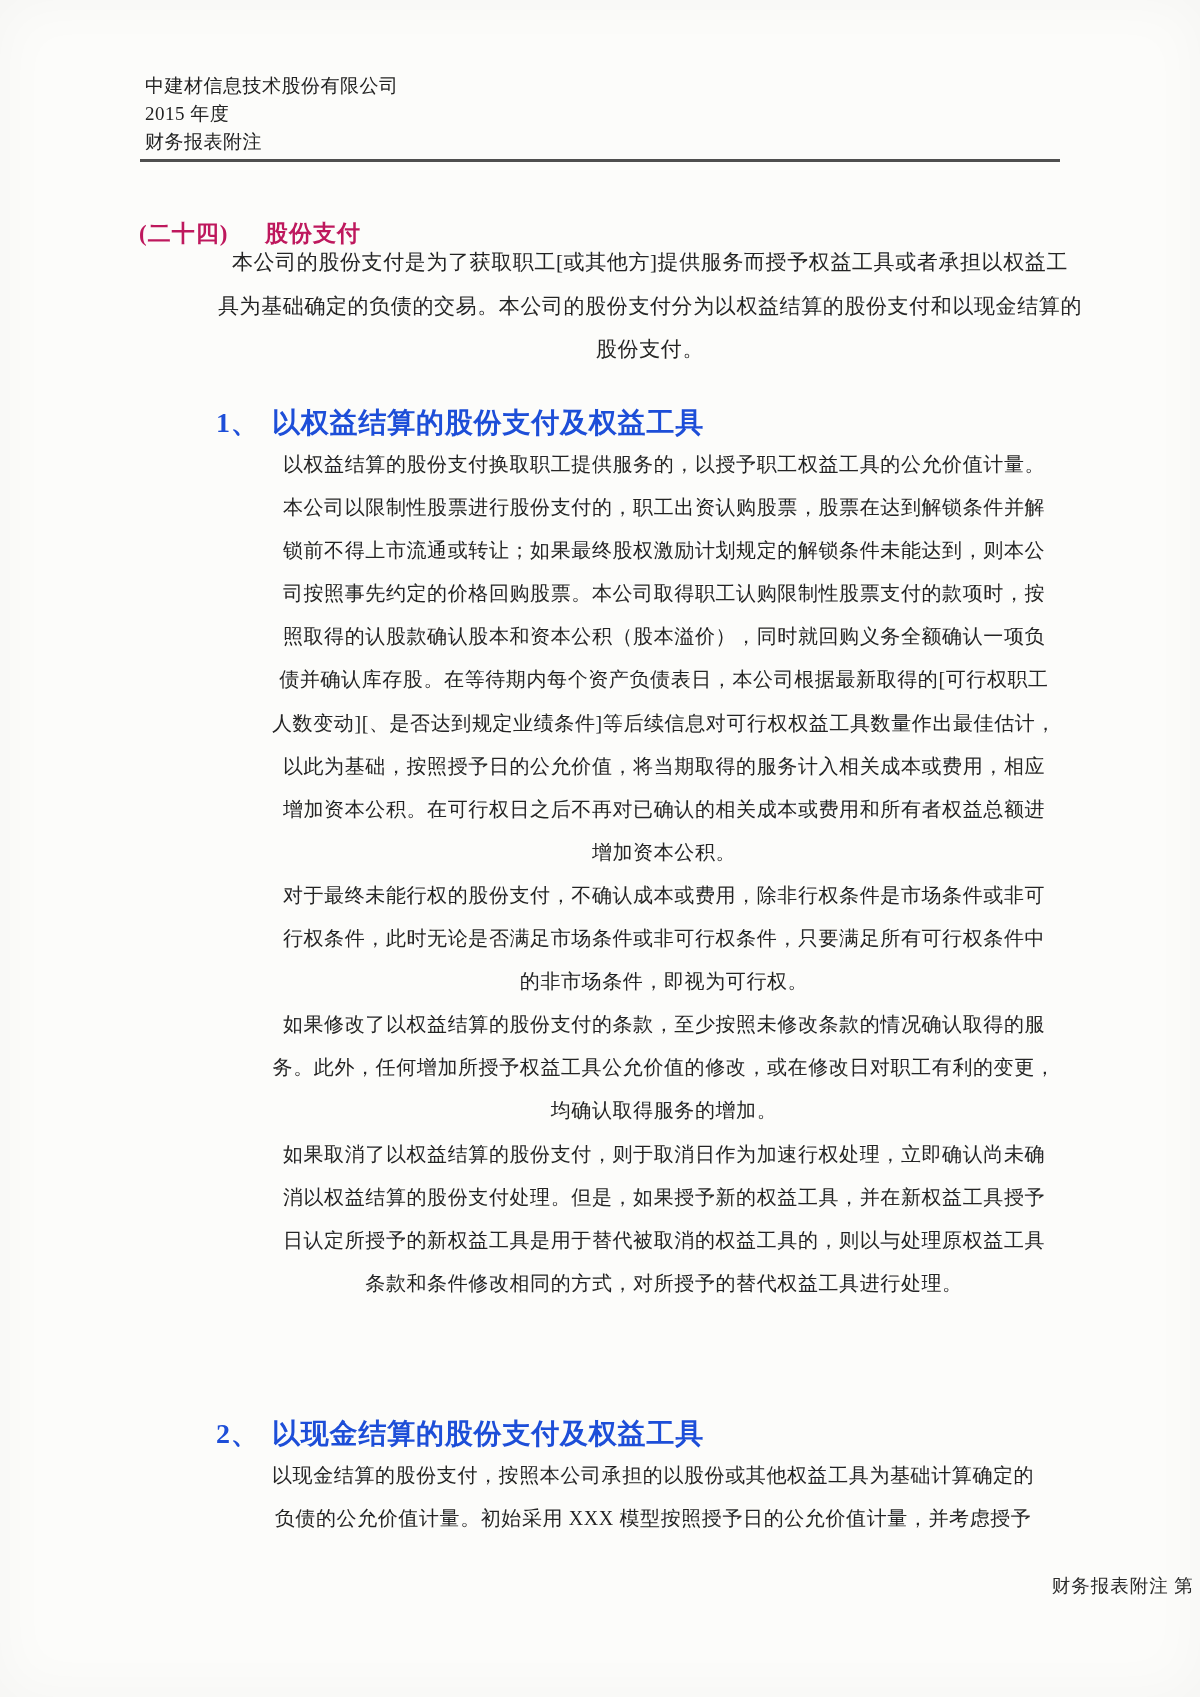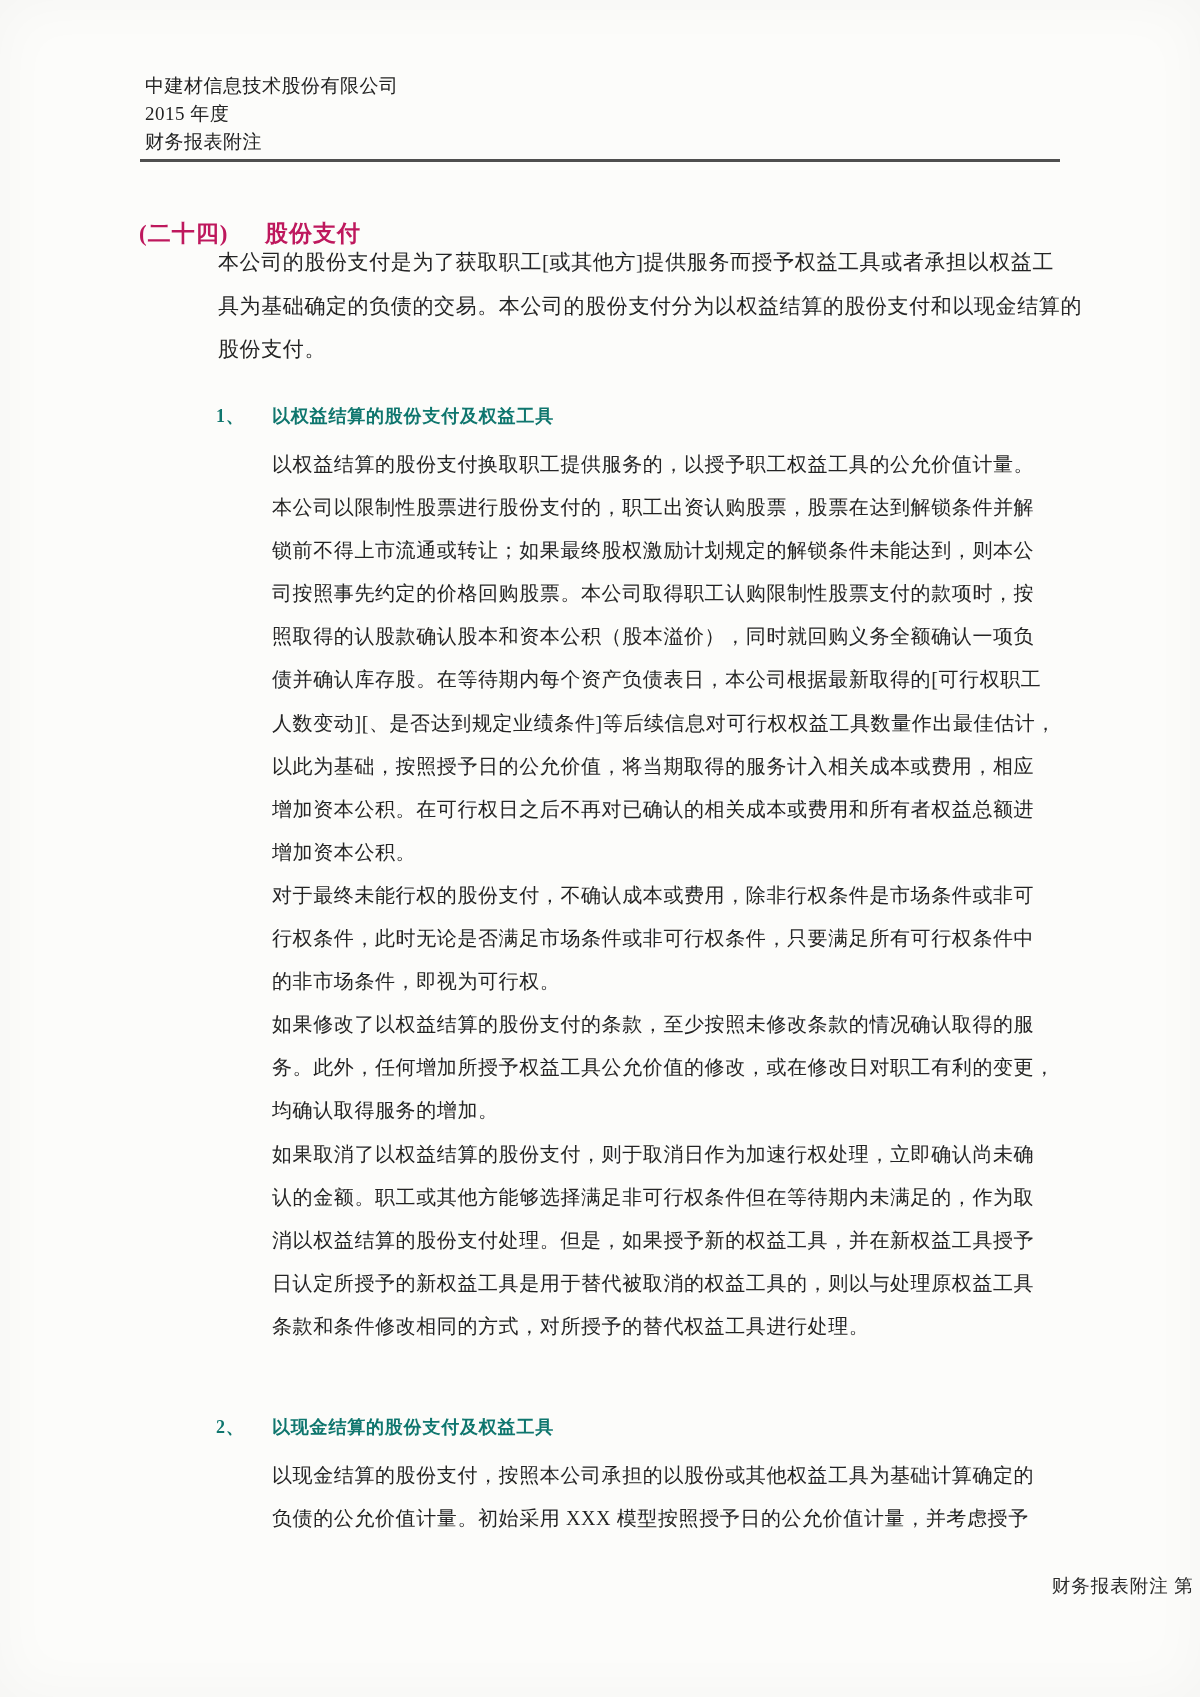--- a/index.html
+++ b/index.html
@@ -56,28 +56,29 @@
     position: absolute;
     left: 218px;
     top: 241px;
     font-size: 21px;
     line-height: 43.5px;
     letter-spacing: 0.6px;
     color: #242424;
   }
   .body-line {
     white-space: nowrap;
+    text-align: center;
   }
   
   .subsec-heading {
     position: absolute;
-    font-size: 18px;
+    font-size: 28px;
     font-weight: 700;
     letter-spacing: 0.8px;
-    color: #0f766e;
+    color: #1d4ed8;
     white-space: nowrap;
   }
   .sub1-heading { left: 216px; top: 404px; }
   .sub2-heading { left: 216px; top: 1415px; }
   .sub-num {
     display: inline-block;
     width: 56px;
   }
   
   .body {
@@ -141,21 +142,20 @@
       <div class="body-line">以此为基础，按照授予日的公允价值，将当期取得的服务计入相关成本或费用，相应</div>
       <div class="body-line">增加资本公积。在可行权日之后不再对已确认的相关成本或费用和所有者权益总额进</div>
       <div class="body-line">增加资本公积。</div>
       <div class="body-line">对于最终未能行权的股份支付，不确认成本或费用，除非行权条件是市场条件或非可</div>
       <div class="body-line">行权条件，此时无论是否满足市场条件或非可行权条件，只要满足所有可行权条件中</div>
       <div class="body-line">的非市场条件，即视为可行权。</div>
       <div class="body-line">如果修改了以权益结算的股份支付的条款，至少按照未修改条款的情况确认取得的服</div>
       <div class="body-line">务。此外，任何增加所授予权益工具公允价值的修改，或在修改日对职工有利的变更，</div>
       <div class="body-line">均确认取得服务的增加。</div>
       <div class="body-line">如果取消了以权益结算的股份支付，则于取消日作为加速行权处理，立即确认尚未确</div>
-      <div class="body-line">认的金额。职工或其他方能够选择满足非可行权条件但在等待期内未满足的，作为取</div>
       <div class="body-line">消以权益结算的股份支付处理。但是，如果授予新的权益工具，并在新权益工具授予</div>
       <div class="body-line">日认定所授予的新权益工具是用于替代被取消的权益工具的，则以与处理原权益工具</div>
       <div class="body-line">条款和条件修改相同的方式，对所授予的替代权益工具进行处理。</div>
     </div>
 
   <div class="subsec-heading sub2-heading">
     <span class="sub-num">2、</span><span>以现金结算的股份支付及权益工具</span>
   </div>
 
   <div class="body sub2-body">

